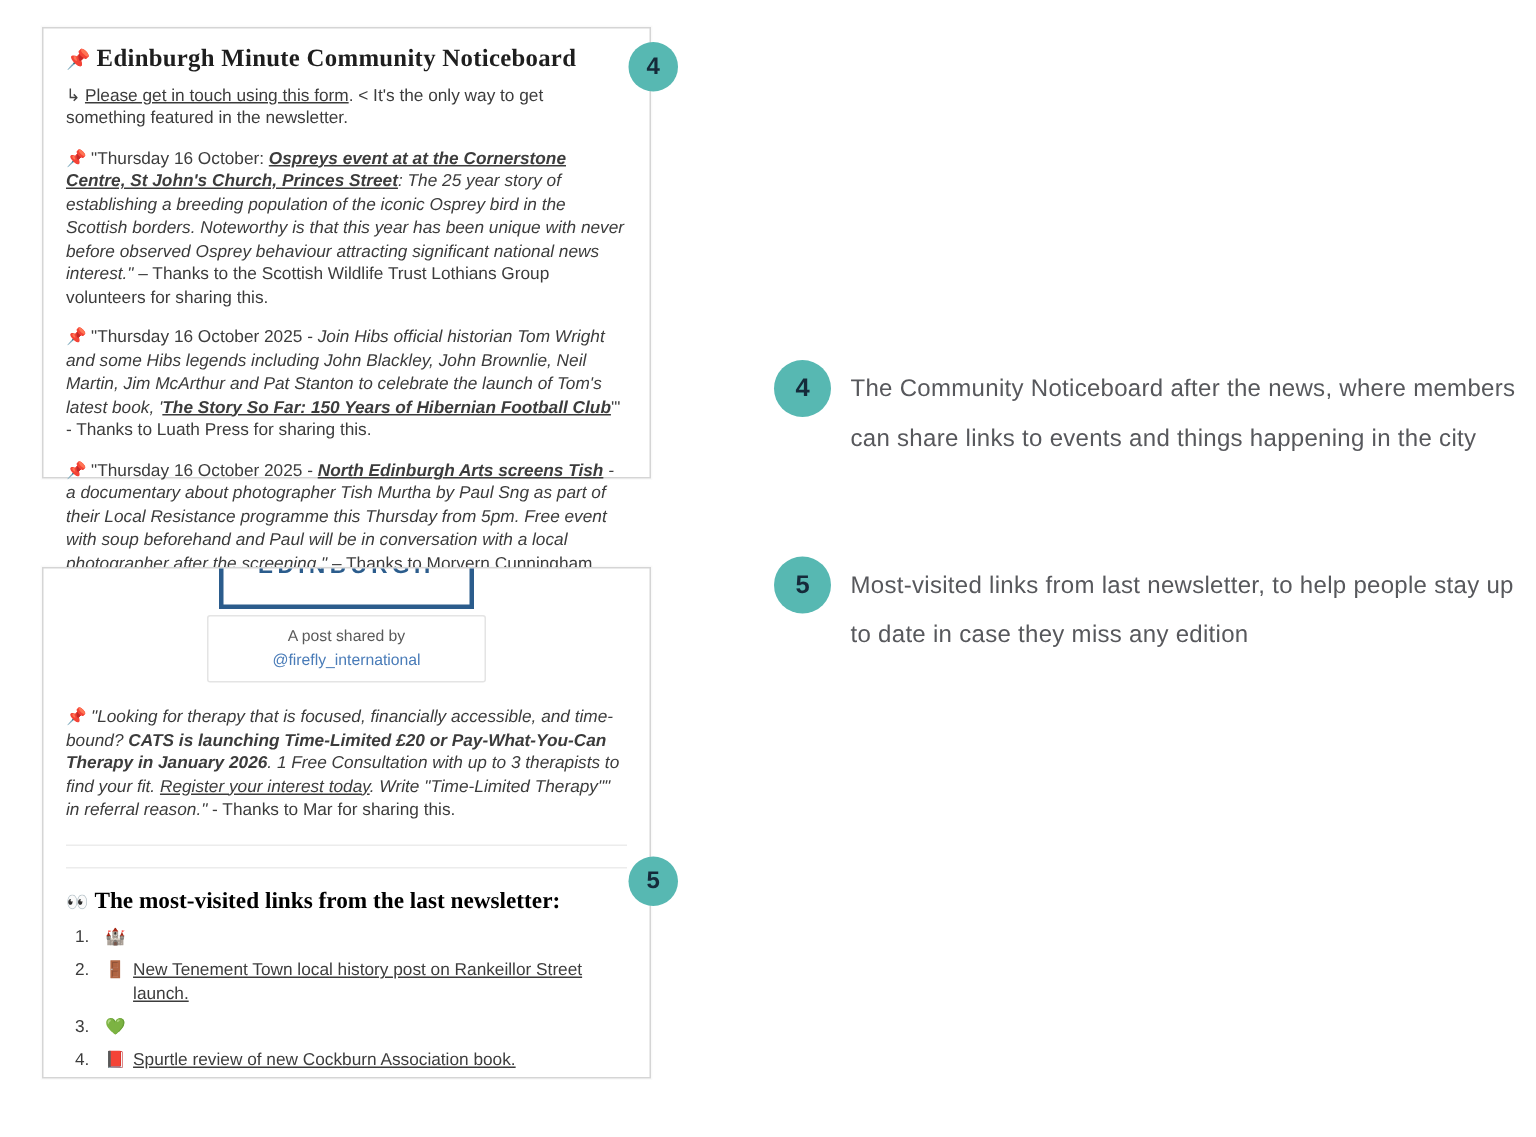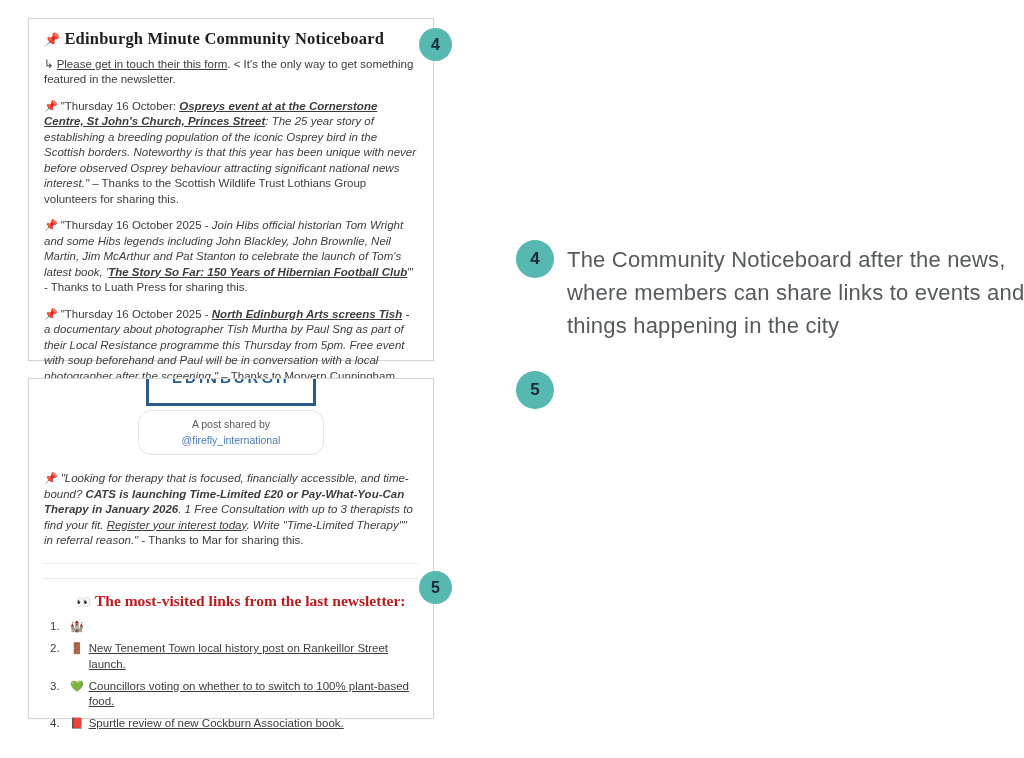--- a/index.html
+++ b/index.html
@@ -17,21 +17,21 @@
     position:absolute;
     left:28px; width:406px;
     background:#ffffff;
     border:1px solid #d5d5d5;
     box-shadow:0 0 0 1px rgba(0,0,0,0.02);
     padding:12px 15px 10px 15px;
     color:#3c3c3c;
     font-size:11.5px;
     line-height:15.5px;
   }
-  .panel1 { top:18px; height:343px; }
+  .panel1 { top:18px; height:301px; }
   .panel2 { top:378px; height:341px; padding-top:0; }
 
   .nb-title {
     font-family:"Liberation Serif", serif;
     font-weight:bold;
     font-size:16.5px;
     color:#1e1e1e;
     letter-spacing:.2px;
   }
   .nb-title .pin { font-size:13px; margin-right:4px; }
@@ -71,41 +71,40 @@
   }
   .embed-box .embed-title {
     font-weight:bold; font-size:15px; letter-spacing:3px;
     color:#2b5c8c;
     margin-top:-9px;
     font-family:"Liberation Sans", sans-serif;
   }
   .embed-caption {
     margin-top:4px;
     border:1px solid #e4e4e4;
-    border-radius:13px;
+    border-radius:2px;
     padding:6px 4px;
     text-align:center;
     font-size:10.5px; color:#5a5a5a;
   }
   .embed-caption .cap-link { color:#4a7cb8; text-decoration:none; cursor:pointer; }
 
   .cats-para { margin-top:16px; }
 
   .nb-hr { border:none; border-top:1px solid #ececec; margin:14px 0; }
 
   .missing-line { text-align:center; font-size:11.5px; color:#3c3c3c; }
   .missing-line .pin2 { color:#cc3a3a; margin-right:4px; font-size:11px; }
 
   .mv-title {
     font-family:"Liberation Serif", serif;
     font-weight:bold;
     font-size:15.5px;
-    color:#b91c1c;
+    color:#000000;
     margin-top:2px;
-    margin-left:32px;
   }
   .mv-title .eyes { font-size:12px; margin-right:4px; }
 
   .mv-list { margin-top:9px; padding-left:6px; list-style:none; }
   .mv-list li { margin-bottom:6.5px; display:flex; align-items:baseline; }
   .mv-num { width:20px; flex:0 0 20px; color:#3c3c3c; }
   .mv-icon { margin-right:5px; font-size:11px; }
   .mv-link { text-decoration:underline; color:#3c3c3c; cursor:pointer; }
   .anno-badge {
     position:absolute;
@@ -113,41 +112,41 @@
     border-radius:50%;
     background:#57b8b2;
     color:#152a3a;
     font-weight:bold;
     font-size:17px;
     display:flex; align-items:center; justify-content:center;
   }
   .anno-text {
     position:absolute;
     width:458px;
-    font-size:22px;
+    font-size:16px;
     line-height:33px;
     color:#57585c;
     letter-spacing:.2px;
   }
   .anno4-badge { left:516px; top:240px; }
   .anno4-text  { left:567px; top:243px; }
   .anno5-badge { left:516px; top:371px; }
   .anno5-text  { left:567px; top:374px; }
 </style>
 </head>
 <body>
 
 <div class="page">
 
   <div class="panel panel1">
     <div class="nb-title">
       <span class="pin">📌</span><span>Edinburgh Minute Community Noticeboard</span>
     </div>
     <div class="nb-intro">
-      <span class="arrow">↳</span><span class="inline-link">Please get in touch their this form</span><span>. &lt; It's the only way to get something featured in the newsletter.</span>
+      <span class="arrow">↳</span><span class="inline-link">Please get in touch using this form</span><span>. &lt; It's the only way to get something featured in the newsletter.</span>
     </div>
 
     <div class="nb-para">
       <span class="pin-glyph">📌</span><span><span class="">"Thursday 16 October: </span><span class="seg-b seg-i seg-u">Ospreys event at at the Cornerstone Centre, St John's Church, Princes Street</span><span class="seg-i">: </span><span class="seg-i">The 25 year story of establishing a breeding population of the iconic Osprey bird in the Scottish borders. Noteworthy is that this year has been unique with never before observed Osprey behaviour attracting significant national news interest."</span><span class=""> – Thanks to the Scottish Wildlife Trust Lothians Group volunteers for sharing this.</span></span>
     </div>
 
     <div class="nb-para">
       <span class="pin-glyph">📌</span><span><span class="">"Thursday 16 October 2025 - </span><span class="seg-i">Join Hibs official historian Tom Wright and some Hibs legends including John Blackley, John Brownlie, Neil Martin, Jim McArthur and Pat Stanton to celebrate the launch of Tom's latest book, '</span><span class="seg-b seg-i seg-u">The Story So Far: 150 Years of Hibernian Football Club</span><span class="">'" - Thanks to Luath Press for sharing this.</span></span>
     </div>
 
@@ -186,30 +185,30 @@
           <span class="mv-icon">🏰</span>
       </li>
       <li>
         <span class="mv-num">2.</span>
           <span class="mv-icon">🚪</span>
           <span class="mv-link">New Tenement Town local history post on Rankeillor Street launch.</span>
       </li>
       <li>
         <span class="mv-num">3.</span>
           <span class="mv-icon">💚</span>
-          <span class="mv-link">Councillors voting on whether to to switch to 100% plant-based food.</span>
       </li>
       <li>
         <span class="mv-num">4.</span>
           <span class="mv-icon">📕</span>
           <span class="mv-link">Spurtle review of new Cockburn Association book.</span>
       </li>
 
     </ol>
   </div>
   <div class="panel-badge b5">5</div>
 
   <div class="anno-badge anno4-badge">4</div>
   <div class="anno-text anno4-text">The Community Noticeboard after the news, where members can share links to events and things happening in the city</div>
 
   <div class="anno-badge anno5-badge">5</div>
+  <div class="anno-text anno5-text">Most-visited links from last newsletter, to help people stay up to date in case they miss any edition</div>
 
 </div>
 
 </body></html>

